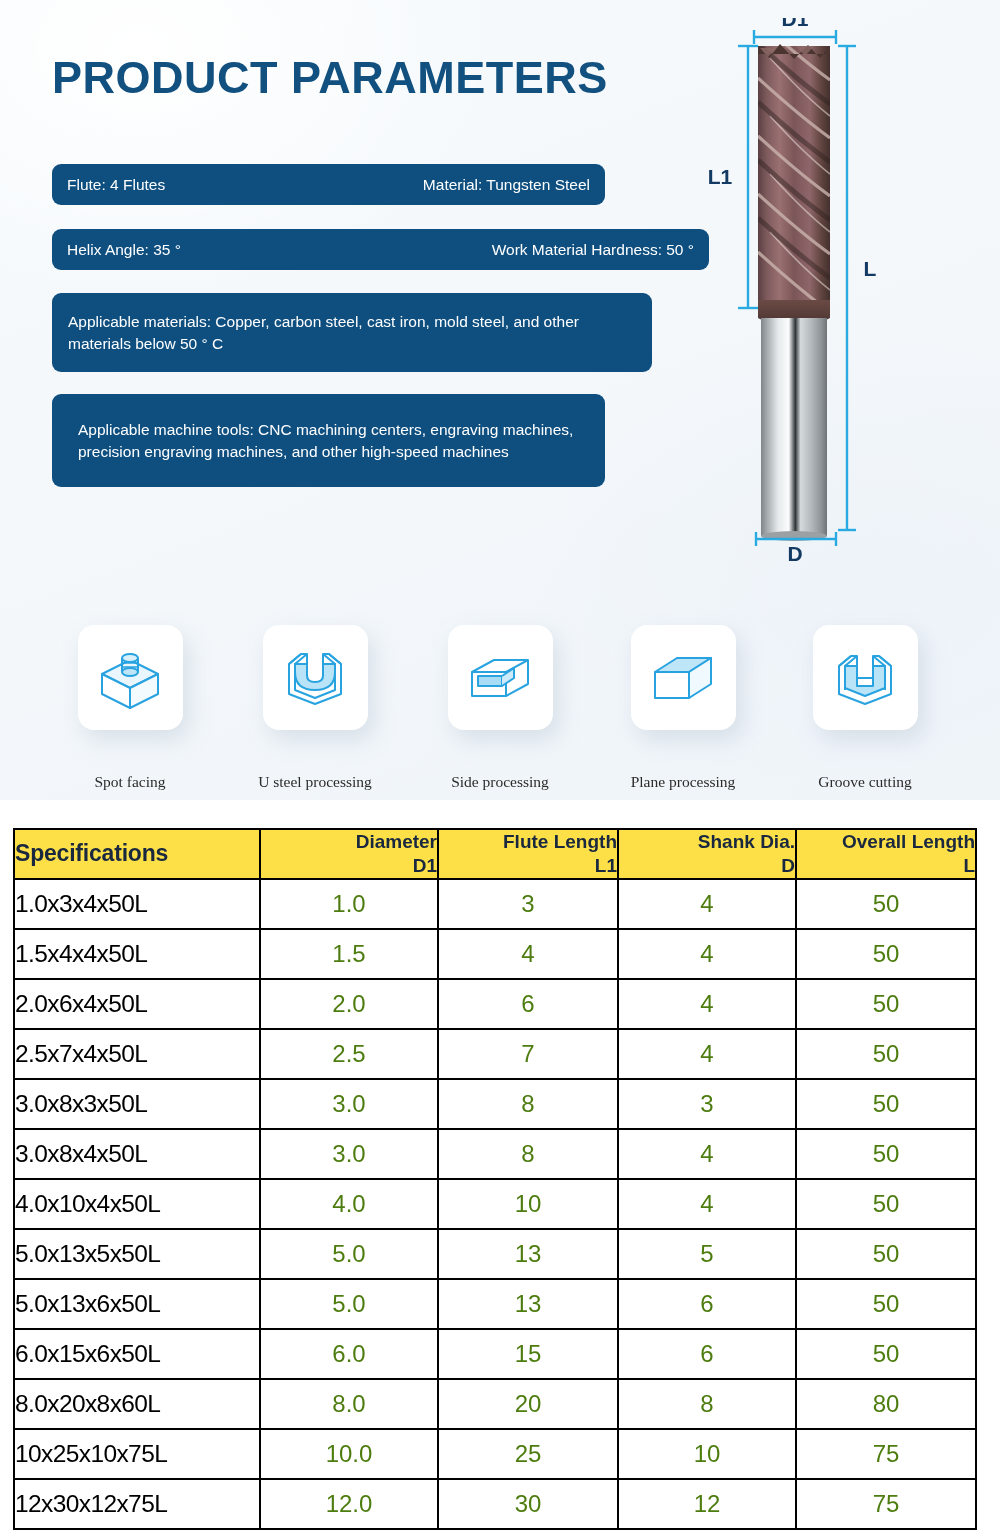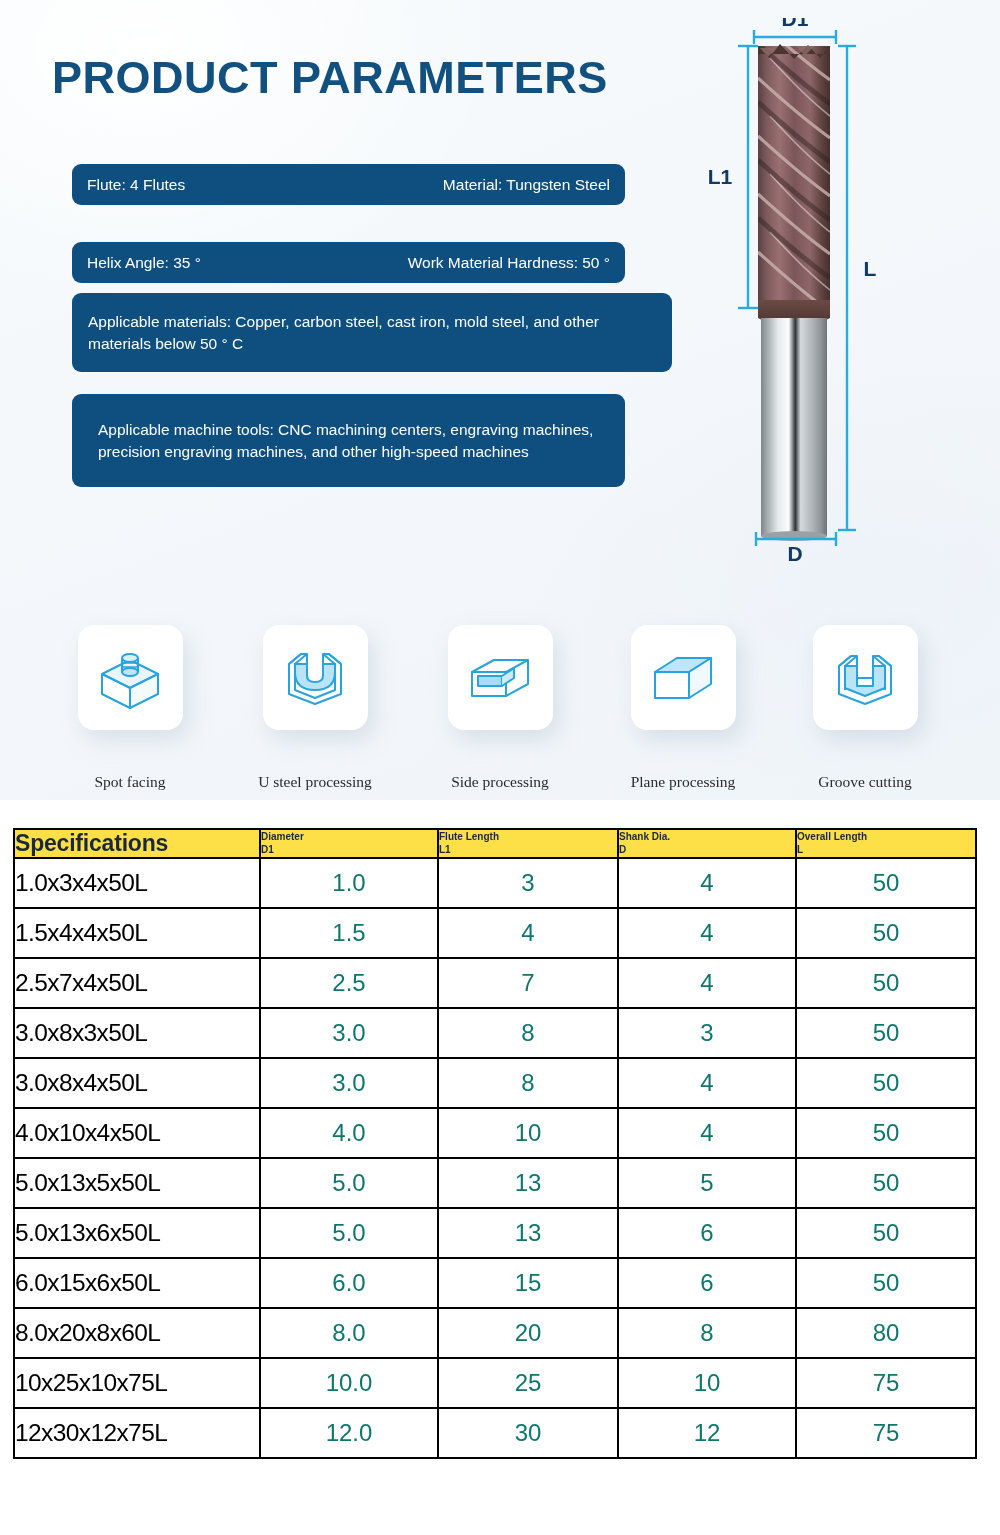--- a/index.html
+++ b/index.html
@@ -38,33 +38,32 @@
   
   .param-box {
     position: absolute;
     background: #0e4f80;
     border-radius: 9px;
     color: #ffffff;
     box-sizing: border-box;
     padding: 0 15px;
     display: flex;
     align-items: center;
-    margin-left: 20px;
   }
   .param-box.two-col { justify-content: space-between; }
   .param-box.block {
     align-items: center;
     line-height: 1.42;
     padding: 10px 16px;
   }
   .pb-text { font-size: 15.5px; }
   .pb-text.right { text-align: left; }
 
   #pbox0 { left: 52px; top: 164px; width: 553px; height: 41px; }
-  #pbox1 { left: 52px; top: 242px; width: 553px; height: 41px; }
+  #pbox1 { left: 52px; top: 229px; width: 657px; height: 41px; }
   #pbox2 { left: 52px; top: 293px; width: 600px; height: 79px; }
   #pbox3 { left: 52px; top: 394px; width: 553px; height: 93px; padding-left: 26px; }
 
   
   #product {
     position: absolute; left: 690px; top: 18px;
     width: 300px; height: 545px;
   }
 
   
@@ -112,38 +111,38 @@
     color: #19283f;
     font-weight: bold;
   }
   th.th-spec {
     text-align: left;
     padding-left: 10px;
     font-size: 23px;
     letter-spacing: -0.2px;
   }
   th.th-dim {
-    text-align: left;
-    font-size: 10px;
+    text-align: right;
+    font-size: 19px;
     line-height: 1.25;
     padding: 6px 2px;
   }
   th.th-dim .sym { display: block; }
   td.c-spec {
     text-align: left;
     padding-left: 9px;
     font-size: 24.5px;
     letter-spacing: -0.6px;
     color: #000;
     height: 48px;
   }
   td.c-num {
     text-align: center;
     font-size: 24px;
-    color: #0f766e;
+    color: #4d7c0f;
   }
   .col-spec  { width: 246px; }
   .col-d1    { width: 178px; }
   .col-l1    { width: 180px; }
   .col-d     { width: 178px; }
   .col-l     { width: 180px; }
 </style>
 </head>
 <body>
 
@@ -379,20 +378,27 @@
           <td class="c-num">50</td>
         </tr>
         <tr>
           <td class="c-spec">1.5x4x4x50L</td>
           <td class="c-num">1.5</td>
           <td class="c-num">4</td>
           <td class="c-num">4</td>
           <td class="c-num">50</td>
         </tr>
         <tr>
+          <td class="c-spec">2.0x6x4x50L</td>
+          <td class="c-num">2.0</td>
+          <td class="c-num">6</td>
+          <td class="c-num">4</td>
+          <td class="c-num">50</td>
+        </tr>
+        <tr>
           <td class="c-spec">2.5x7x4x50L</td>
           <td class="c-num">2.5</td>
           <td class="c-num">7</td>
           <td class="c-num">4</td>
           <td class="c-num">50</td>
         </tr>
         <tr>
           <td class="c-spec">3.0x8x3x50L</td>
           <td class="c-num">3.0</td>
           <td class="c-num">8</td>

